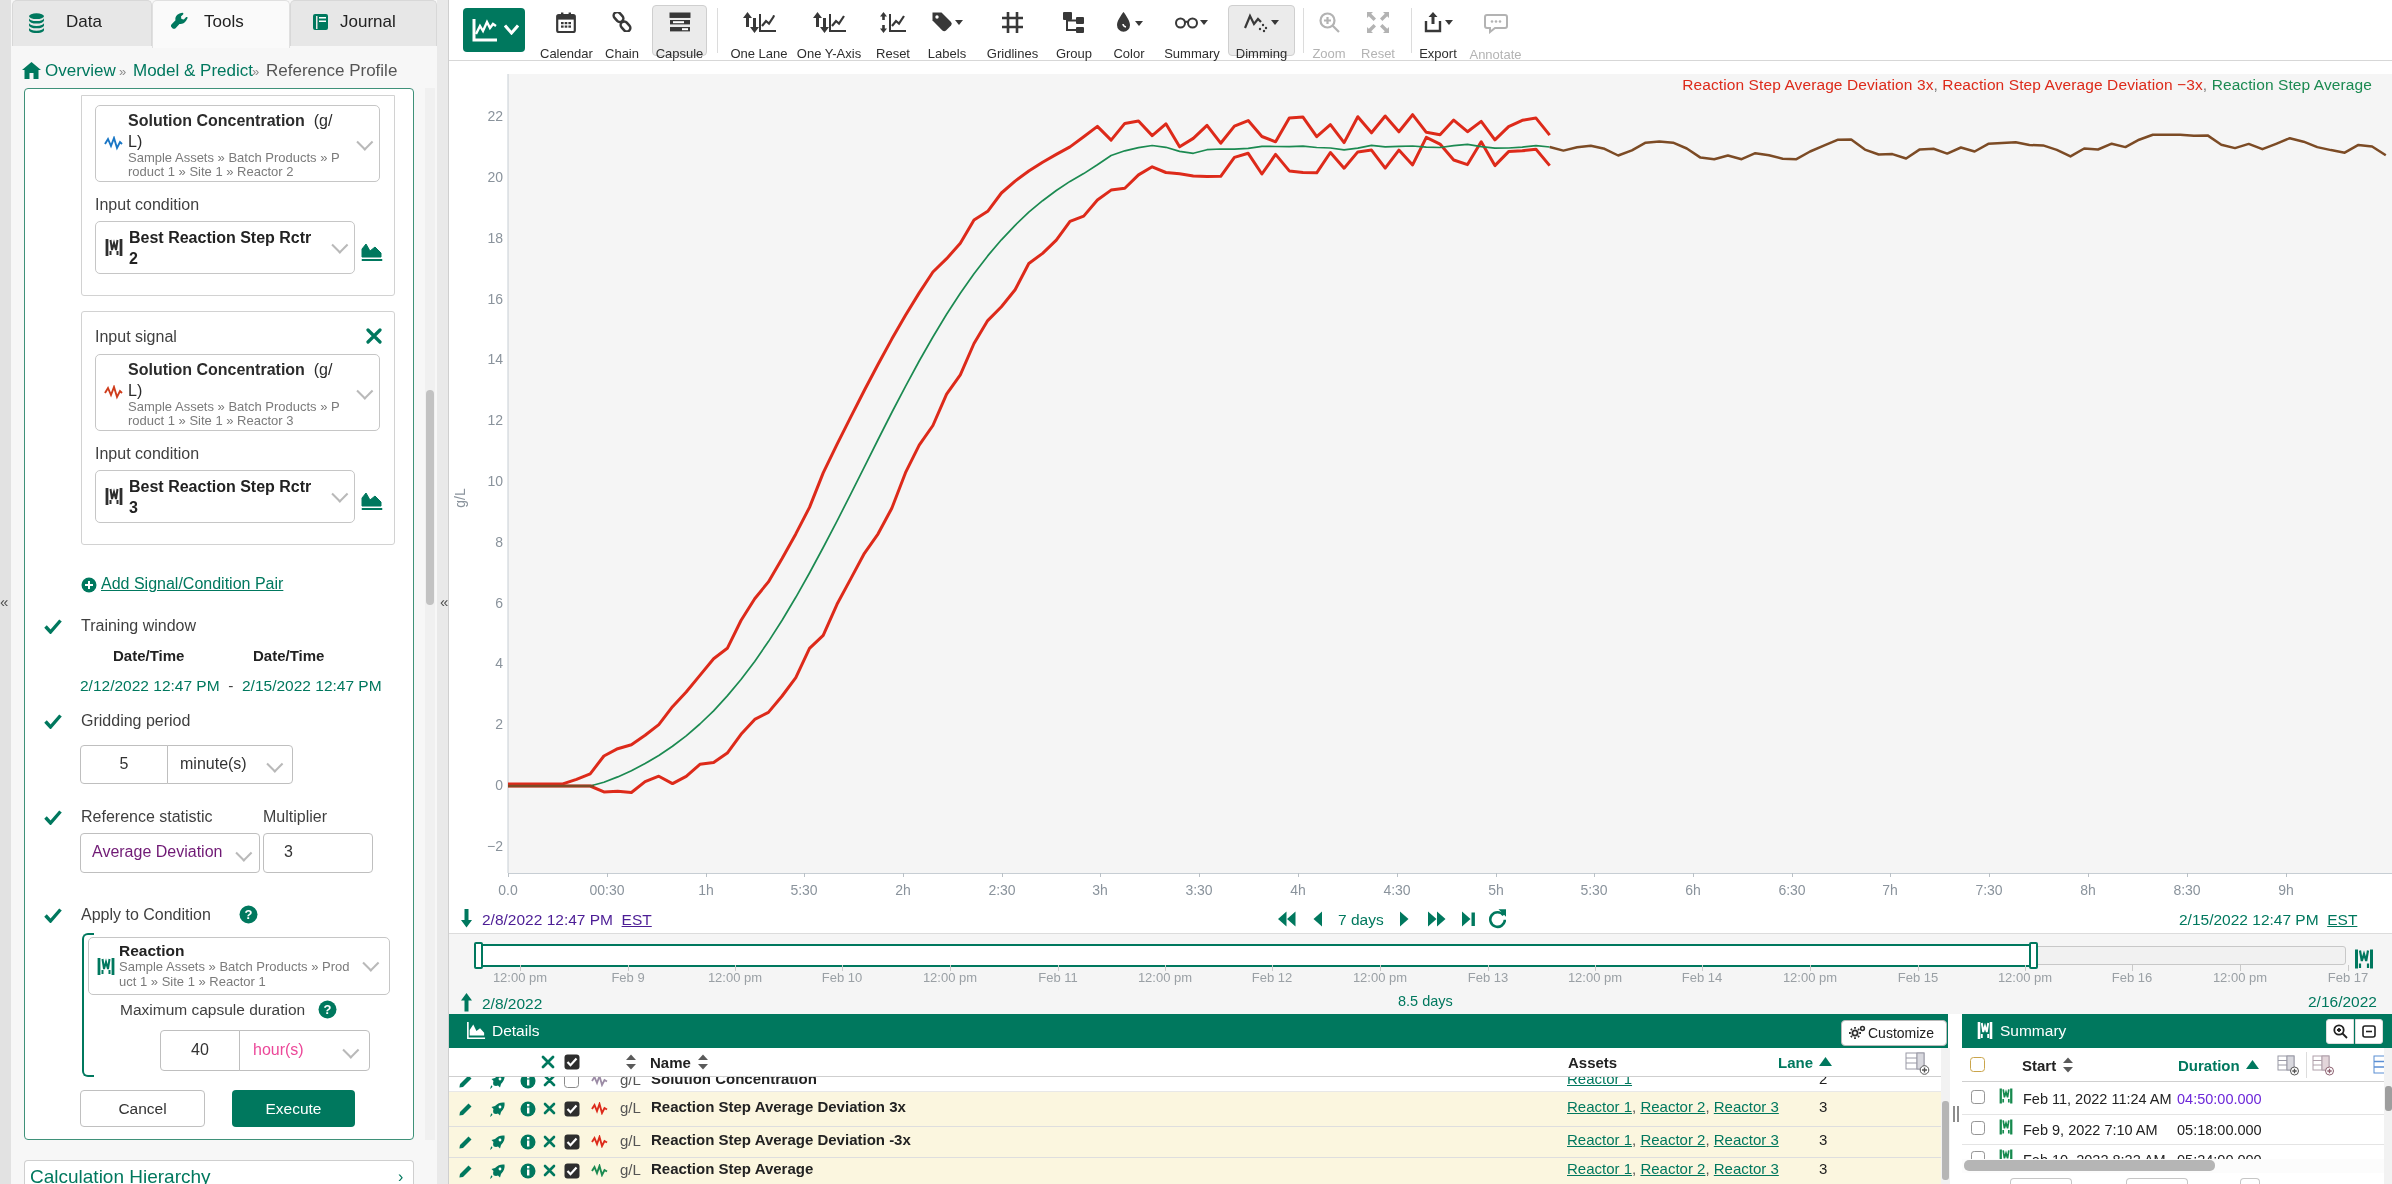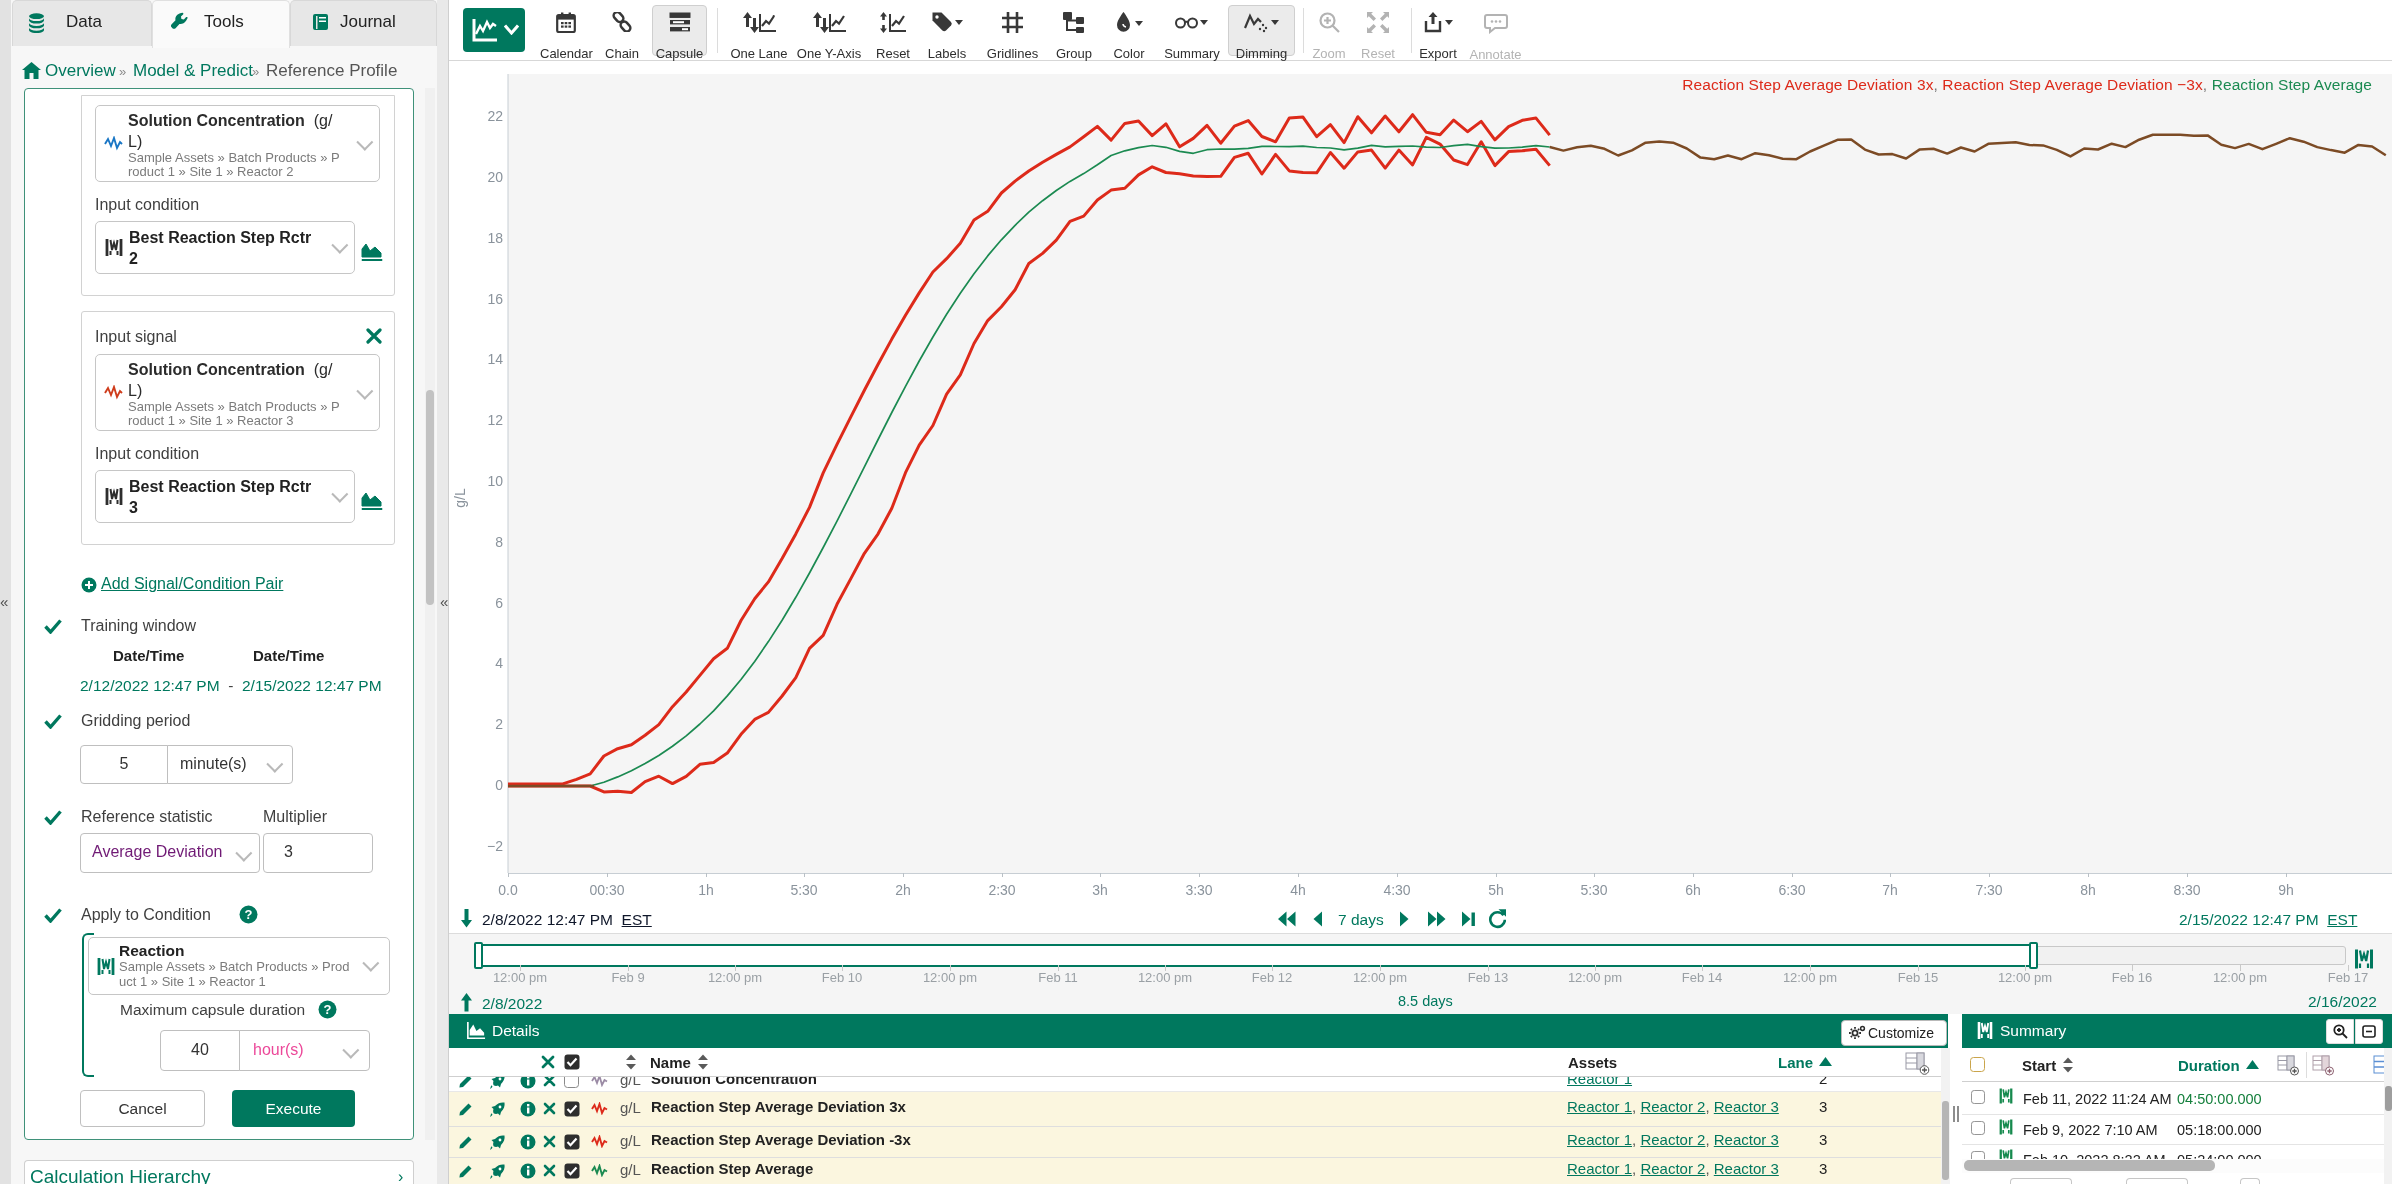--- a/index.html
+++ b/index.html
@@ -480,21 +480,21 @@
 <div class="xlab" style="left:2157px">8:30</div>
 <div class="abs" style="left:2187px;top:873px;width:1px;height:4px;background:#b9c0c6"></div>
 <div class="xlab" style="left:2256px">9h</div>
 <div class="abs" style="left:2286px;top:873px;width:1px;height:4px;background:#b9c0c6"></div>
 
 <div class="abs" style="left:460px;top:909px">
     <svg width="13" height="19" viewBox="0 0 13 19">
       <path fill="#00785e" d="M4.5,0 h4 v11 H12 L6.5,18.5 1,11 h3.5z"></path>
     </svg>
   </div>
-<div class="abs" style="left:482px;top:911px;font-size:15.5px;color:#0f172a">2/8/2022 12:47 PM&nbsp; <span style="text-decoration:underline">EST</span></div>
+<div class="abs" style="left:482px;top:911px;font-size:15.5px;color:#4c1d95">2/8/2022 12:47 PM&nbsp; <span style="text-decoration:underline">EST</span></div>
 <div class="abs" style="left:2179px;top:911px;font-size:15.5px;color:#00785e">2/15/2022 12:47 PM&nbsp; <span style="text-decoration:underline">EST</span></div>
 <div class="abs" style="left:1276px;top:908px">
     <svg width="230" height="22" viewBox="0 0 230 22">
       <g fill="#00785e">
         <path d="M10.5,3.5 V18.5 L2,11z M19.5,3.5 V18.5 L11,11z"></path>
         <path d="M46,3.5 V18.5 L37.5,11z"></path>
         <path d="M124,3.5 V18.5 L132.5,11z"></path>
         <path d="M152,3.5 V18.5 L160.5,11z M161,3.5 V18.5 L169.5,11z"></path>
         <path d="M186,3.5 V18.5 L194.5,11z M195.5,4.5 h3.4 V18 h-3.4z"></path>
       </g>
@@ -892,21 +892,21 @@
   </div>
 <div class="abs" style="left:1999px;top:1087px">
     <svg width="14" height="18" viewBox="0 0 16 19">
       <g fill="none" stroke="#168a4e">
         <path d="M2,1 V18 M14,1 V18" stroke-width="2.6"></path>
         <path d="M4.8,2 L6.2,11 L8,5 L9.8,11 L11.2,2 M4.8,17 v-4 M11.2,17 v-4" stroke-width="1.9"></path>
       </g>
     </svg>
   </div>
 <div class="abs" style="left:2023px;top:1091px;font-size:14.5px;color:#222">Feb 11, 2022 11:24 AM</div>
-<div class="abs" style="left:2177px;top:1091px;font-size:14.5px;color:#15803d">04:50:00.000</div>
+<div class="abs" style="left:2177px;top:1091px;font-size:14.5px;color:#6d28d9">04:50:00.000</div>
 <div class="abs" style="left:1971px;top:1121px">
     <svg width="14" height="14" viewBox="0 0 15 15">
       <rect x="0.5" y="0.5" width="14" height="14" rx="3" fill="#fff" stroke="#8a8a8a"></rect>
     </svg>
   </div>
 <div class="abs" style="left:1999px;top:1118px">
     <svg width="14" height="18" viewBox="0 0 16 19">
       <g fill="none" stroke="#168a4e">
         <path d="M2,1 V18 M14,1 V18" stroke-width="2.6"></path>
         <path d="M4.8,2 L6.2,11 L8,5 L9.8,11 L11.2,2 M4.8,17 v-4 M11.2,17 v-4" stroke-width="1.9"></path>

